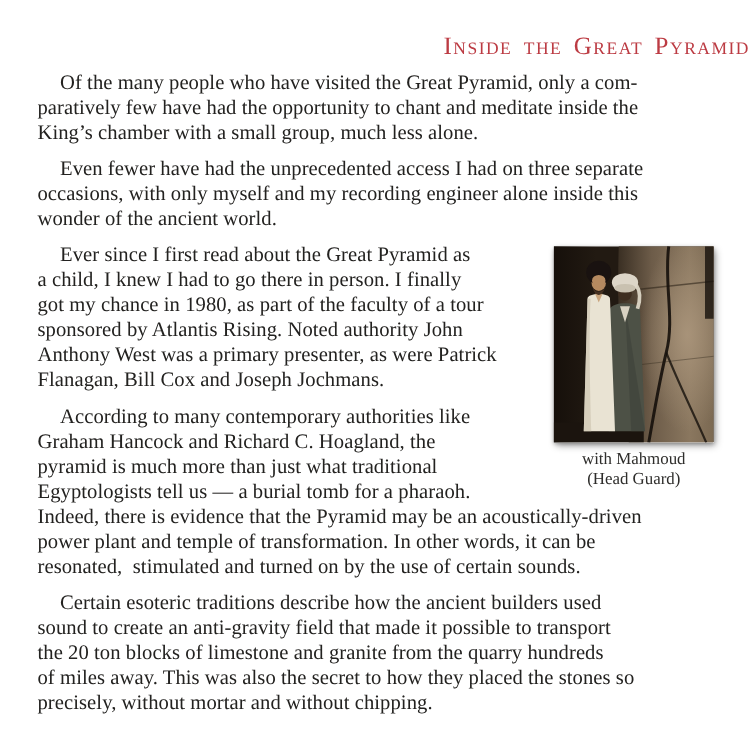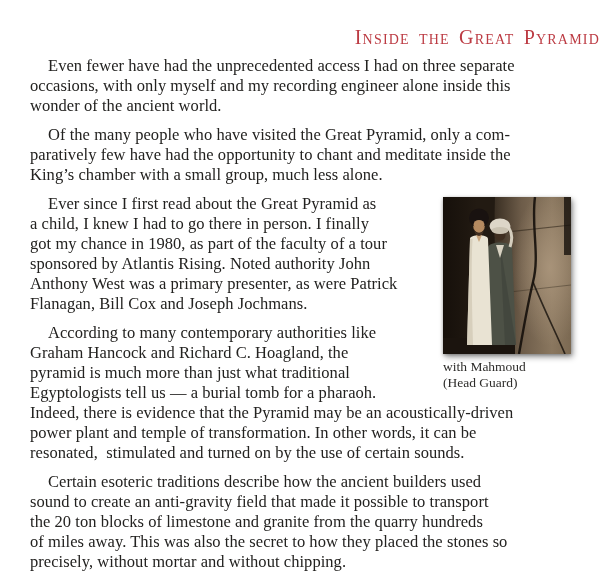--- a/index.html
+++ b/index.html
@@ -46,40 +46,41 @@
     width: 128px;
   }
   .photo {
     display: block;
     width: 128px;
     height: 157px;
     box-shadow: 2px 3px 6px rgba(0,0,0,0.40), 0 1px 3px rgba(0,0,0,0.25);
   }
   .caption {
     margin-top: 5px;
+    text-align: center;
     white-space: pre-line;
     font-size: 13.5px;
     line-height: 15.5px;
     color: #2e2d2b;
   }
 </style>
 </head>
 <body>
 
 <div class="page">
 
   <h1 class="heading">Inside the Great Pyramid</h1>
 
   <div class="content">
+    <p>Of the many people who have visited the Great Pyramid, only a com-
+paratively few have had the opportunity to chant and meditate inside the
+King’s chamber with a small group, much less alone.</p>
     <p>Even fewer have had the unprecedented access I had on three separate
 occasions, with only myself and my recording engineer alone inside this
 wonder of the ancient world.</p>
-    <p>Of the many people who have visited the Great Pyramid, only a com-
-paratively few have had the opportunity to chant and meditate inside the
-King’s chamber with a small group, much less alone.</p>
     <p>Ever since I first read about the Great Pyramid as
 a child, I knew I had to go there in person. I finally
 got my chance in 1980, as part of the faculty of a tour
 sponsored by Atlantis Rising. Noted authority John
 Anthony West was a primary presenter, as were Patrick
 Flanagan, Bill Cox and Joseph Jochmans.</p>
     <p>According to many contemporary authorities like
 Graham Hancock and Richard C. Hoagland, the
 pyramid is much more than just what traditional
 Egyptologists tell us — a burial tomb for a pharaoh.

